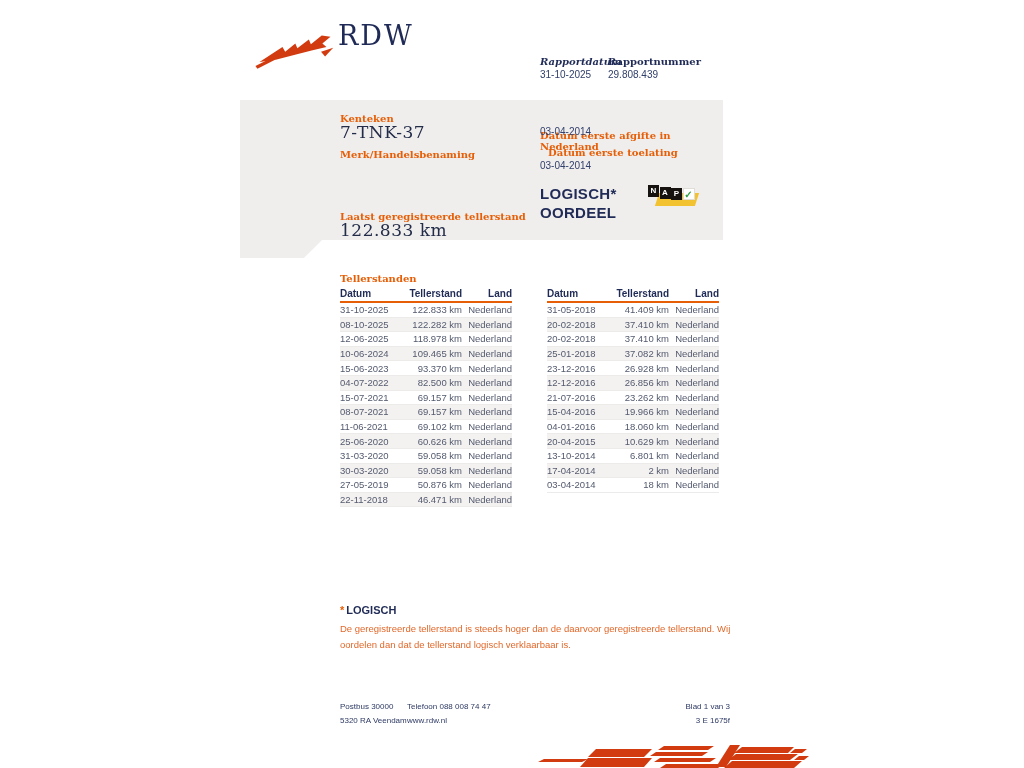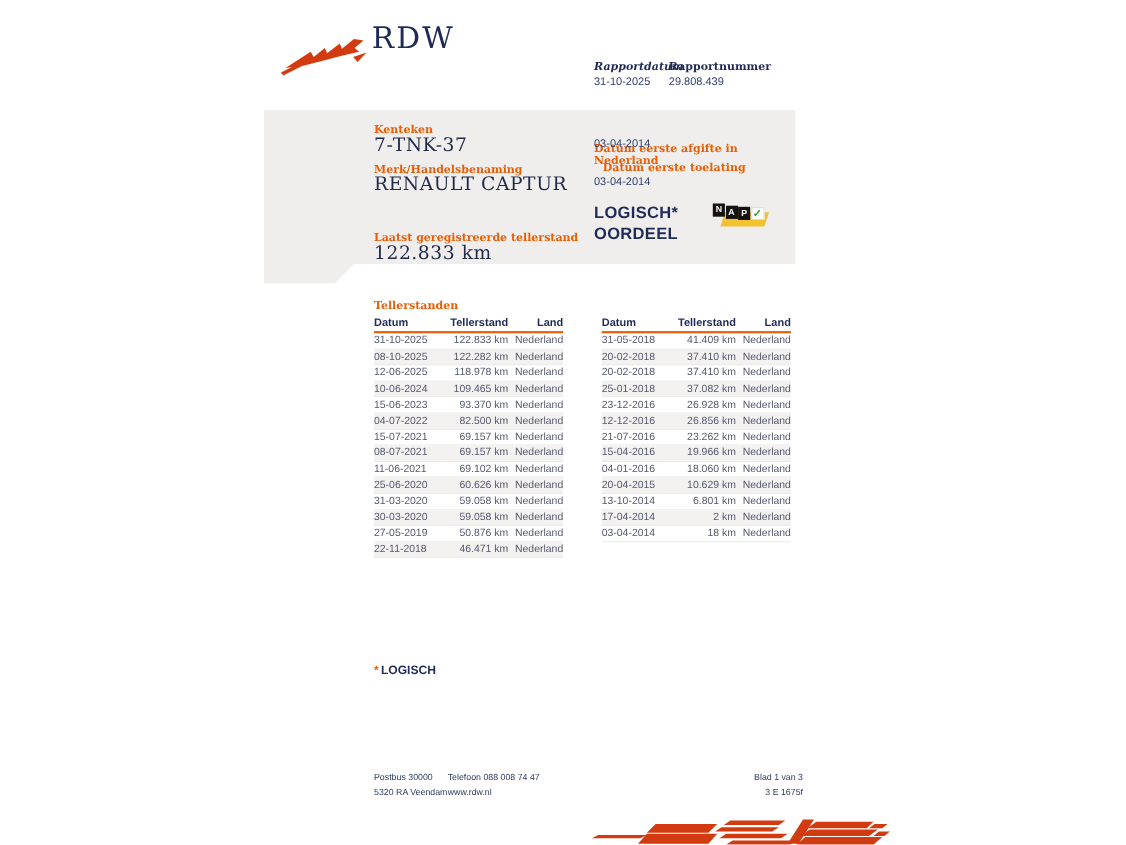--- a/index.html
+++ b/index.html
@@ -118,21 +118,20 @@
 
   <div class="abs slab-label" style="left:540px; top:56px;font-style:italic;">Rapportdatum</div>
   <div class="abs slab-label" style="left:608px; top:56px;">Rapportnummer</div>
   <div class="abs small-value" style="left:540px; top:69px;">31-10-2025</div>
   <div class="abs small-value" style="left:608px; top:69px;">29.808.439</div>
 
   <div class="graybox">
     <div class="abs slab-label orange" style="left:100px; top:13px;">Kenteken</div>
     <div class="abs big-value" style="left:100px; top:22px;">7-TNK-37</div>
     <div class="abs slab-label orange" style="left:100px; top:49px;">Merk/Handelsbenaming</div>
-    <div class="abs big-value" style="left:100px; top:58px;">RENAULT CAPTUR</div>
     <div class="abs slab-label orange" style="left:100px; top:111px;">Laatst geregistreerde tellerstand</div>
     <div class="abs big-value" style="left:100px; top:120px;">122.833 km</div>
 
     <div class="abs slab-label orange" style="left:300px; top:30px;">Datum eerste afgifte in Nederland</div>
     <div class="abs small-value" style="left:300px; top:26px;">03-04-2014</div>
     <div class="abs slab-label orange" style="left:308px; top:47px;">Datum eerste toelating</div>
     <div class="abs small-value" style="left:300px; top:60px;">03-04-2014</div>
 
     <div class="oordeel">
       <div>LOGISCH*</div>
@@ -301,20 +300,21 @@
           <span class="c-datum">03-04-2014</span>
           <span class="c-tell">18 km</span>
           <span class="c-land">Nederland</span>
         </div>
       </div>
   </div>
 
   <div class="note-heading">
     <span class="star">*</span><span>LOGISCH</span>
   </div>
+  <div class="note-body">De geregistreerde tellerstand is steeds hoger dan de daarvoor geregistreerde tellerstand. Wij oordelen dan dat de tellerstand logisch verklaarbaar is.</div>
 
   <div class="footer-item" style="left:340px; top:702px;">Postbus 30000</div>
   <div class="footer-item" style="left:340px; top:716px;">5320 RA Veendam</div>
   <div class="footer-item" style="left:407px; top:702px;">Telefoon 088 008 74 47</div>
   <div class="footer-item" style="left:407px; top:716px;">www.rdw.nl</div>
   <div class="footer-item footer-right" style="left:600px; top:702px;">Blad 1 van 3</div>
   <div class="footer-item footer-right" style="left:600px; top:716px;">3 E 1675f</div>
 
   <svg class="speed" viewBox="0 0 272 26">
     <g fill="#d23b0f">

